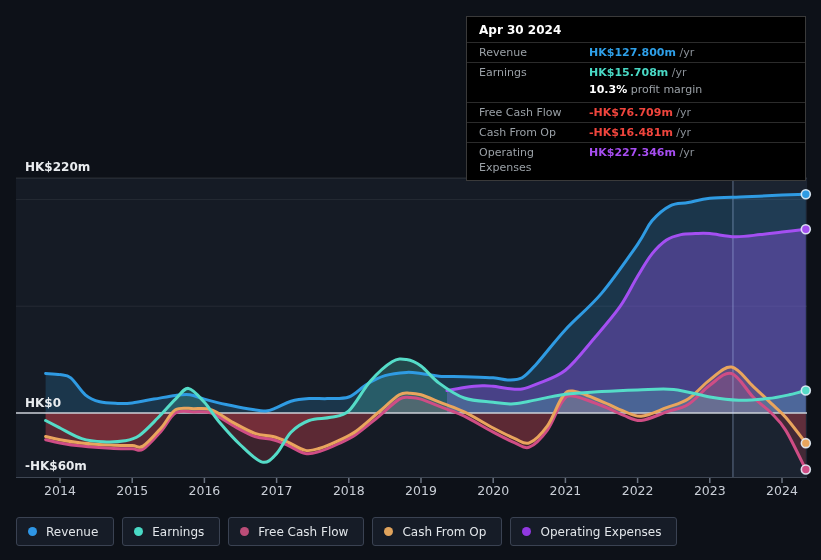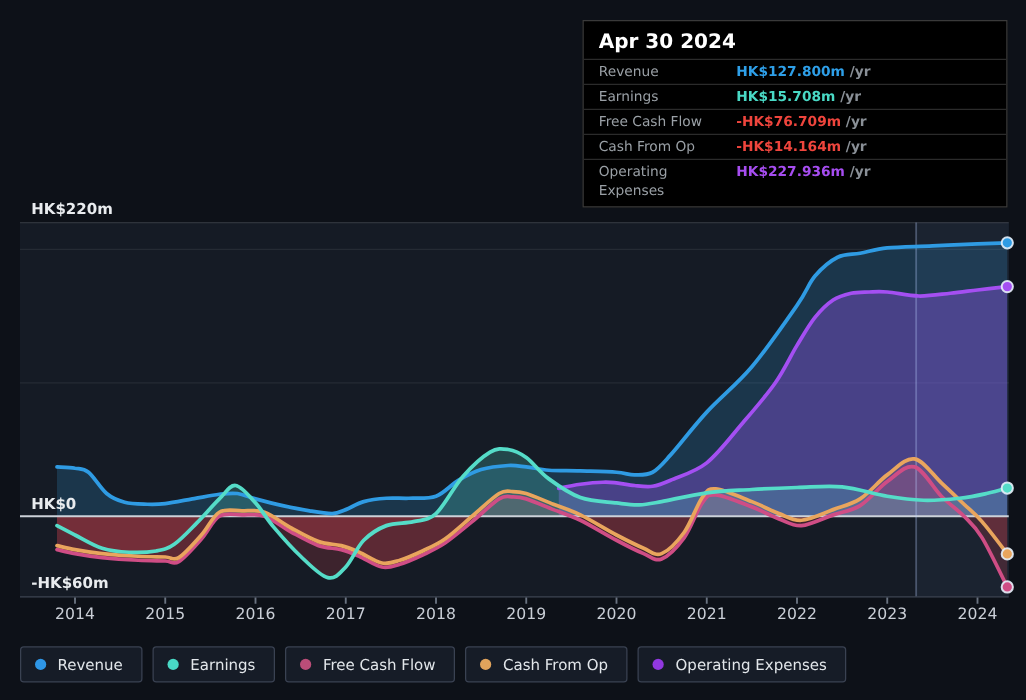--- a/index.html
+++ b/index.html
@@ -2,26 +2,26 @@
 <html><head>
 <meta charset="utf-8">
 <style>
   html,body{margin:0;padding:0;background:#0d1118;}
   #stage{position:relative;width:821px;height:560px;background:#0d1118;overflow:hidden;
          font-family:"DejaVu Sans","Liberation Sans",sans-serif;}
   svg text{font-family:"DejaVu Sans","Liberation Sans",sans-serif;}
   
   #tooltip{position:absolute;left:466px;top:16px;width:340px;background:#000;
            border:1px solid #3a3a3a;box-sizing:border-box;color:#fff;font-size:11px;}
-  #tooltip .hdr{padding:6px 12px 5px;font-weight:bold;font-size:16px;color:#fff;}
+  #tooltip .hdr{padding:6px 12px 5px;font-weight:bold;font-size:12px;color:#fff;}
   #tooltip .row{display:flex;border-top:1px solid #2b2b2b;padding:2px 12px;line-height:15px;}
   #tooltip .row.sub{border-top:none;padding-top:0;}
   #tooltip .lbl{width:110px;flex:none;color:#9aa0a6;}
   #tooltip .val{font-weight:bold;}
-  #tooltip .suffix{color:#8a9097;font-weight:bold;}
+  #tooltip .suffix{color:#8a9097;font-weight:normal;}
   #tooltip .margin-val{color:#fff;font-weight:bold;}
   #tooltip .margin-txt{color:#9aa0a6;}
   #tooltip .pad-b{padding-bottom:5px;}
   
   #legend{position:absolute;left:16px;top:517px;display:flex;gap:8px;}
   .legend-item{display:flex;align-items:center;gap:9px;background:#161c27;
                border:1px solid #3a4252;border-radius:3px;padding:0 15px 0 11px;height:27px;
                color:#e2e6ea;font-size:12px;cursor:pointer;}
   .legend-dot{width:9px;height:9px;border-radius:50%;flex:none;}
 </style>
@@ -97,31 +97,35 @@
   <div id="tooltip">
     <div class="hdr">Apr 30 2024</div>
     <div class="row">
       <span class="lbl">Revenue</span>
       <span><span class="val" style="color: rgb(46, 159, 232);">HK$127.800m</span><span class="suffix"> /yr</span></span>
     </div>
     <div class="row">
       <span class="lbl">Earnings</span>
       <span><span class="val" style="color: rgb(73, 217, 197);">HK$15.708m</span><span class="suffix"> /yr</span></span>
     </div>
+    <div class="row sub pad-b">
+      <span class="lbl"></span>
+      <span><span class="margin-val">10.3%</span><span class="margin-txt"> profit margin</span></span>
+    </div>
     <div class="row">
       <span class="lbl">Free Cash Flow</span>
       <span><span class="val" style="color: rgb(239, 69, 61);">-HK$76.709m</span><span class="suffix"> /yr</span></span>
     </div>
     <div class="row">
       <span class="lbl">Cash From Op</span>
-      <span><span class="val" style="color: rgb(239, 69, 61);">-HK$14.164m</span><span class="suffix"> /yr</span></span>
+      <span><span class="val" style="color: rgb(239, 69, 61);">-HK$16.481m</span><span class="suffix"> /yr</span></span>
     </div>
     <div class="row pad-b">
       <span class="lbl">Operating Expenses</span>
-      <span><span class="val" style="color: rgb(166, 77, 240);">HK$227.936m</span><span class="suffix"> /yr</span></span>
+      <span><span class="val" style="color: rgb(166, 77, 240);">HK$227.346m</span><span class="suffix"> /yr</span></span>
     </div>
   </div>
 
   <div id="legend">
     <div class="legend-item">
       <span class="legend-dot" style="background: rgb(46, 150, 230);"></span>
       <span>Revenue</span>
     </div>
     <div class="legend-item">
       <span class="legend-dot" style="background: rgb(73, 217, 197);"></span>

